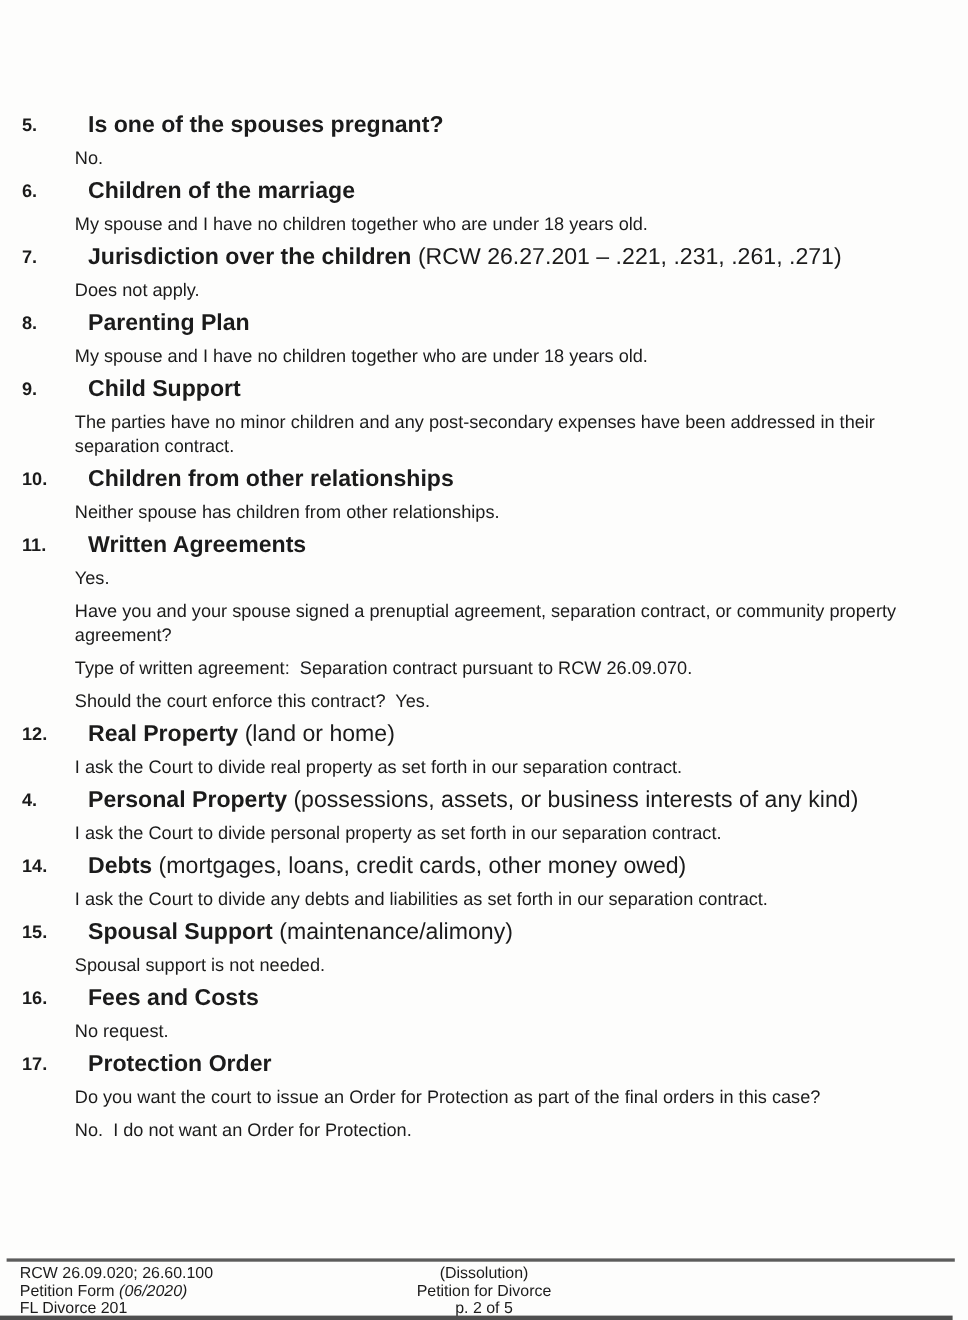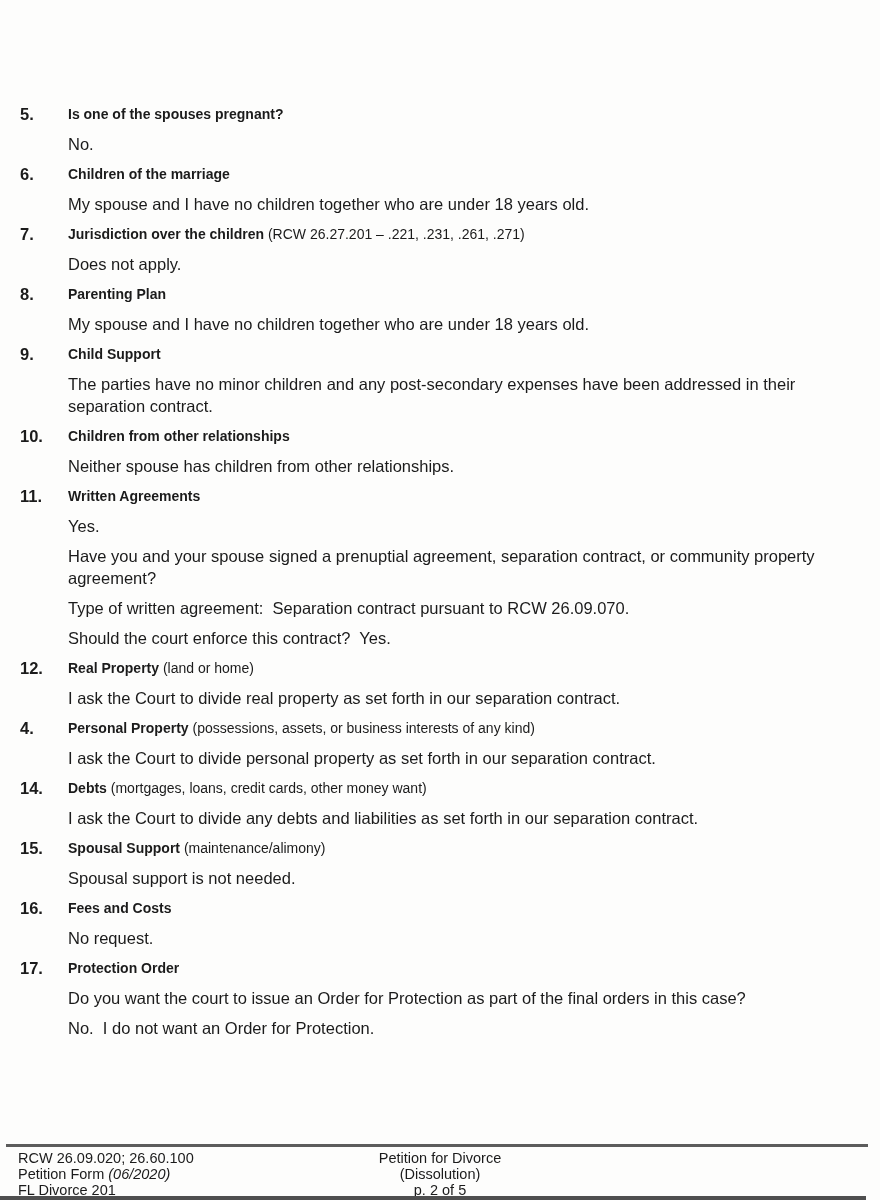--- a/index.html
+++ b/index.html
@@ -30,22 +30,22 @@
     flex: none;
     width: 48px;
     font-size: 16.5px;
     line-height: 22px;
     font-weight: bold;
   }
   .item-body {
     width: 788px;
   }
   .heading {
-    margin: 0 0 8px 0;
-    font-size: 14px;
+    margin: 0 0 8px 12px;
+    font-size: 21px;
     line-height: 22px;
     font-weight: bold;
   }
   .heading .suffix {
     font-weight: normal;
     text-align: center;
   }
   .para {
     margin: 0 0 8px 0;
     font-size: 16.5px;
@@ -171,21 +171,21 @@
       <div class="num">4.</div>
       <div class="item-body">
         <h2 class="heading"><span class="title">Personal Property</span><span class="suffix"> (possessions, assets, or business interests of any kind)</span></h2>
       <p class="para">I ask the Court to divide personal property as set forth in our separation contract.</p>
         </div>
     </section>
 
     <section class="item">
       <div class="num">14.</div>
       <div class="item-body">
-        <h2 class="heading"><span class="title">Debts</span><span class="suffix"> (mortgages, loans, credit cards, other money want)</span></h2>
+        <h2 class="heading"><span class="title">Debts</span><span class="suffix"> (mortgages, loans, credit cards, other money owed)</span></h2>
       <p class="para">I ask the Court to divide any debts and liabilities as set forth in our separation contract.</p>
         </div>
     </section>
 
     <section class="item">
       <div class="num">15.</div>
       <div class="item-body">
         <h2 class="heading"><span class="title">Spousal Support</span><span class="suffix"> (maintenance/alimony)</span></h2>
       <p class="para">Spousal support is not needed.</p>
         </div>
@@ -210,21 +210,21 @@
   </main>
 
   <footer>
     <div class="footer-rule"></div>
     <div class="footer-left">
       <div>RCW 26.09.020; 26.60.100</div>
       <div><span>Petition Form </span><span class="italic">(06/2020)</span></div>
       <div class="bold">FL Divorce 201</div>
     </div>
     <div class="footer-center">
+      <div>(Dissolution)</div>
       <div>Petition for Divorce</div>
-      <div>(Dissolution)</div>
       <div class="bold">p. 2 of 5</div>
     </div>
   </footer>
 
   <div class="bottom-edge"></div>
 
 </div>
 
 </body></html>

